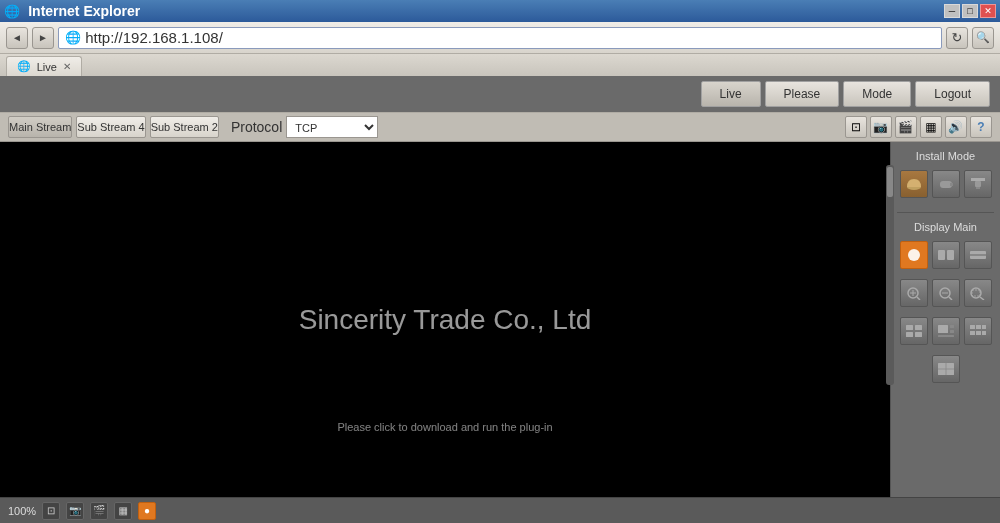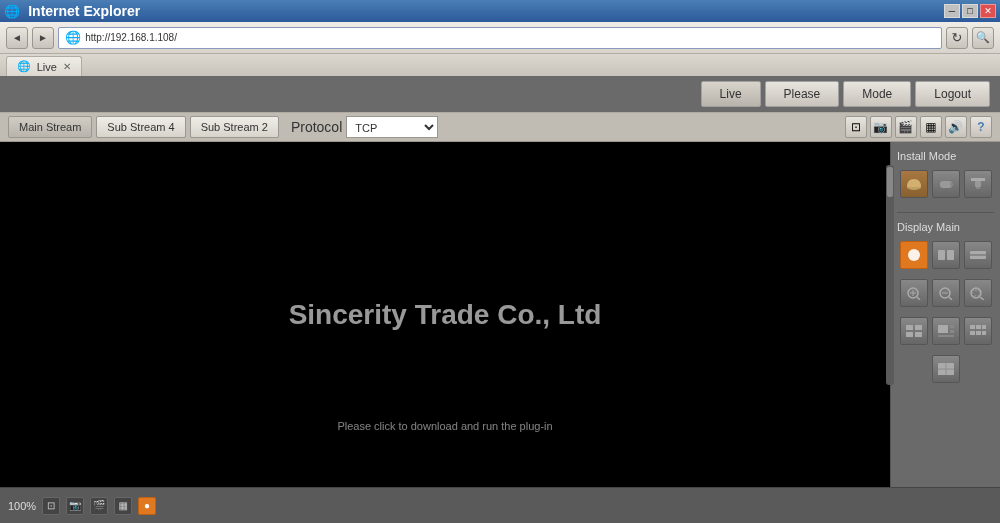--- a/index.html
+++ b/index.html
@@ -145,21 +145,21 @@
       background: #c0bcb4;
       display: flex;
       align-items: center;
       padding: 0 8px;
       gap: 4px;
       border-top: 1px solid #b0aca4;
       border-bottom: 1px solid #9a9690;
     }
     .stream-btn {
       height: 22px;
-      padding: 0 10px;
+      padding: 0 0;
       background: linear-gradient(to bottom, #f0ede8, #d8d4cc);
       border: 1px solid #9a9690;
       border-radius: 2px;
       cursor: pointer;
       font-size: 11px;
       color: #333;
     }
     .stream-btn.active {
       background: linear-gradient(to bottom, #d0ccC4, #b8b4ac);
     }
@@ -206,38 +206,38 @@
       flex: 1;
       background: #000;
       position: relative;
       display: flex;
       align-items: center;
       justify-content: center;
     }
     .watermark {
       color: rgba(255,255,255,0.6);
       font-size: 28px;
-      font-weight: bold;
+      font-weight: normal;
       text-align: center;
       pointer-events: none;
       user-select: none;
     }
     .plugin-msg {
       position: absolute;
-      bottom: 55px;
+      bottom: 64px;
       left: 50%;
       transform: translateX(-50%);
       color: rgba(255,255,255,0.5);
       font-size: 11px;
       white-space: nowrap;
     }
 
     
     .status-bar {
-      height: 36px;
+      height: 26px;
       background: #5a5a5a;
       display: flex;
       align-items: center;
       padding: 0 8px;
       gap: 6px;
       border-top: 1px solid #444;
     }
     .status-item {
       color: #ddd;
       font-size: 11px;
@@ -252,21 +252,21 @@
       background: #6a6a6a;
       display: flex;
       flex-direction: column;
       padding: 8px 6px;
       gap: 4px;
       border-left: 1px solid #555;
     }
     .panel-section-title {
       color: #ddd;
       font-size: 11px;
-      text-align: left;
+      text-align: center;
       margin-bottom: 4px;
     }
     .panel-icons-row {
       display: flex;
       gap: 4px;
       justify-content: center;
       margin-bottom: 6px;
     }
     .panel-icon {
       width: 28px;
@@ -304,21 +304,21 @@
     <div class="title-btn">□</div>
     <div class="title-btn close">✕</div>
   </div>
 </div>
 
 <div class="address-bar">
   <div class="nav-btn">◄</div>
   <div class="nav-btn">►</div>
   <div class="address-input-wrap">
     <span style="margin-right:4px; color:#4a7eb5; font-size:13px;">🌐</span>
-    <span style="font-size:10px; color:#333;">http://192.168.1.108/</span>
+    <span style="font-size:15px; color:#333;">http://192.168.1.108/</span>
   </div>
   <div class="nav-btn" style="font-size:13px;">↻</div>
   <div class="nav-btn" style="font-size:11px;">🔍</div>
 </div>
 
 <div class="tab-bar">
   <div class="browser-tab">
     <span style="font-size:11px; color:#4a7eb5;">🌐</span>
     <span>Live</span>
     <span class="tab-close">✕</span>

